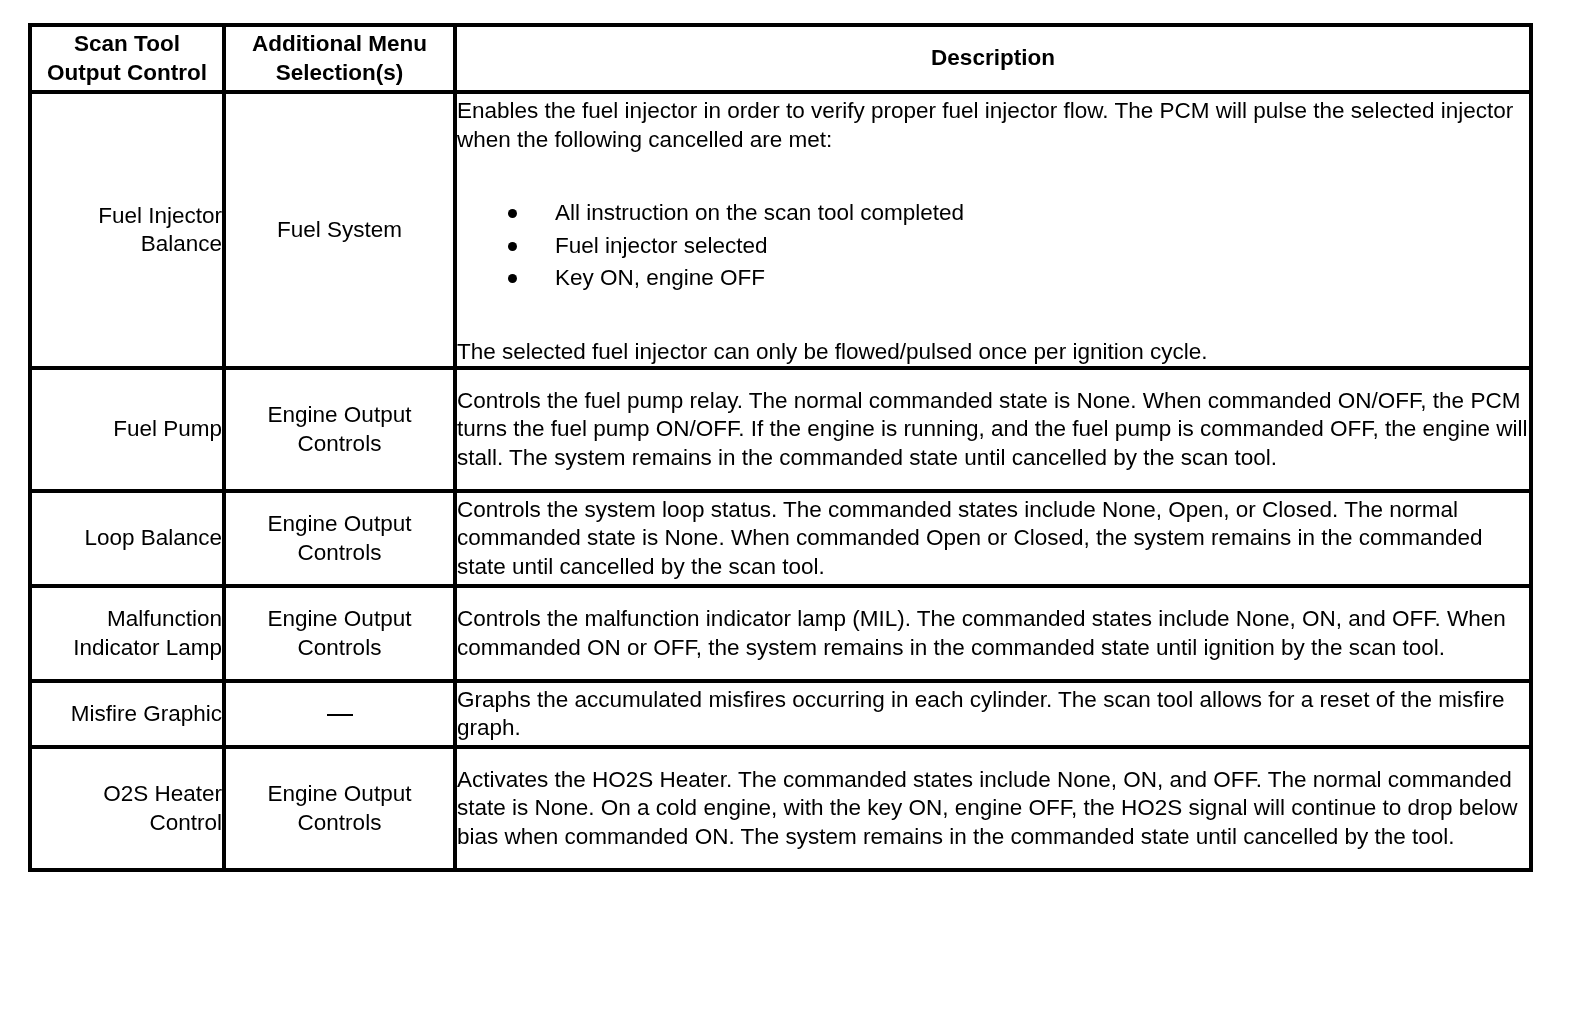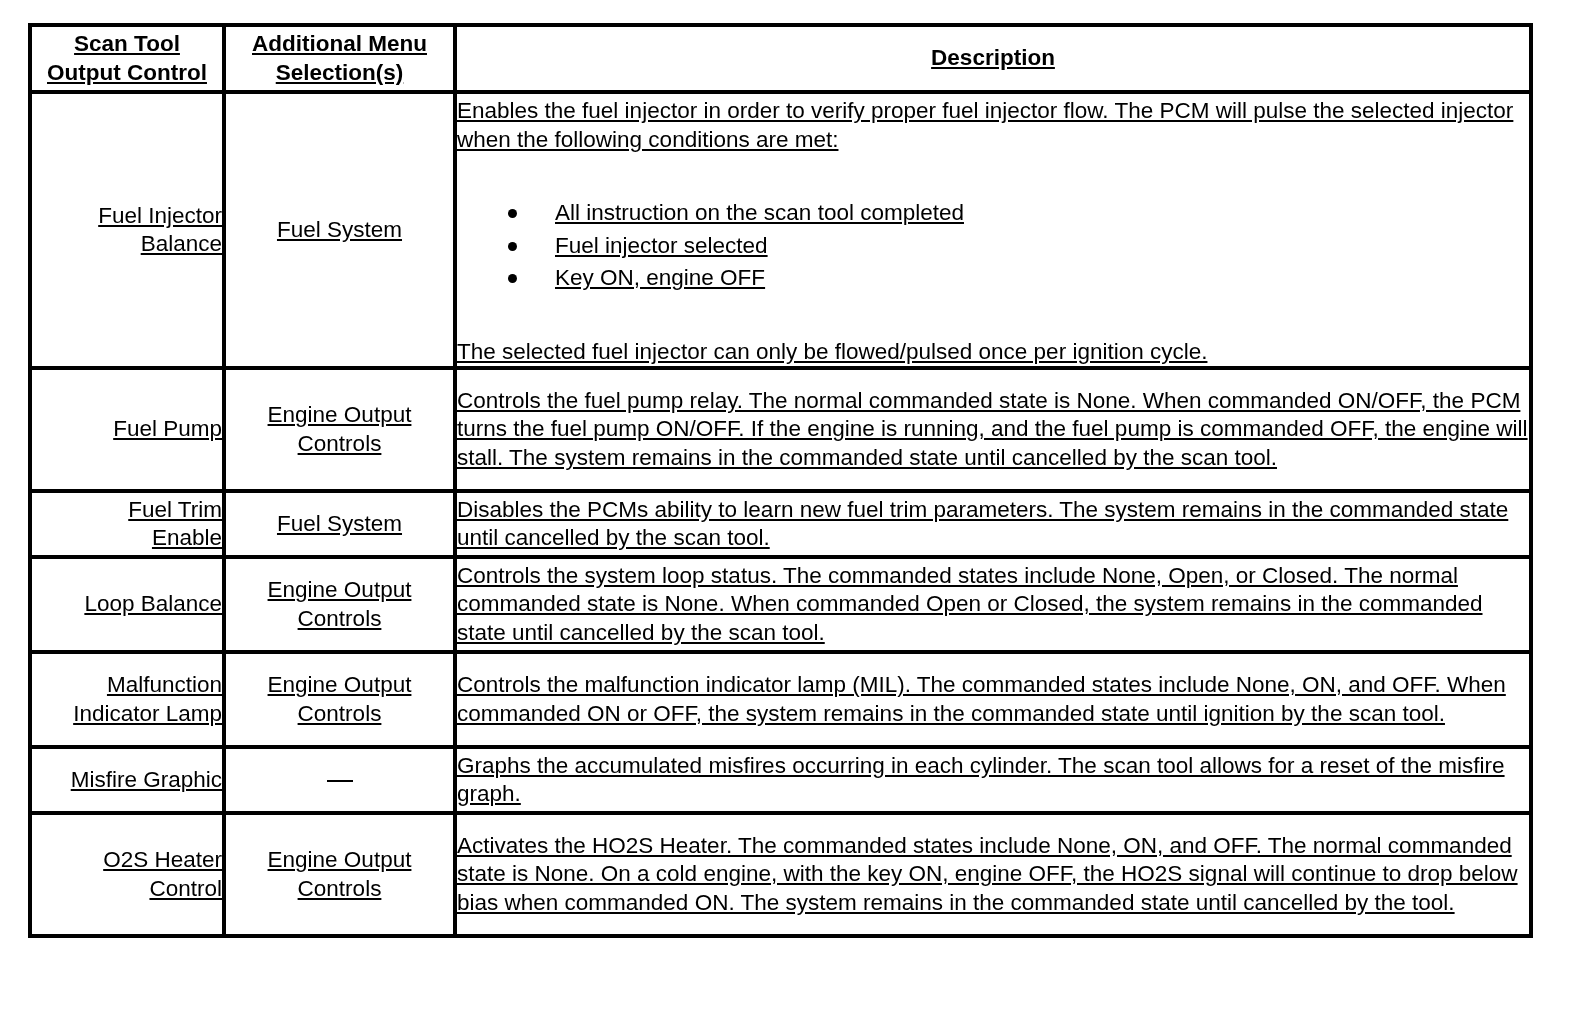--- a/index.html
+++ b/index.html
@@ -13,21 +13,20 @@
     position: relative;
     overflow: hidden;
     font-family: "Liberation Sans", "DejaVu Sans", sans-serif;
     color: #000000;
   }
   .table-wrap {
     position: absolute;
     left: 28px;
     top: 23px;
     width: 1346px;
-    text-decoration: underline;
   }
   table.doc-table {
     border-collapse: collapse;
     width: 1501px;
     table-layout: fixed;
     border: 4px solid #000;
   }
   table.doc-table td, table.doc-table th {
     border: 4px solid #000;
     padding: 0;
@@ -124,21 +123,21 @@
     </thead>
     <tbody>
 
       <tr class="r-fib">
         <td class="name">
           <div>Fuel Injector</div>
           <div>Balance</div>
         </td>
         <td class="menu">Fuel System</td>
         <td class="desc" style="padding-top:3px;">
-          <p class="para">Enables the fuel injector in order to verify proper fuel injector flow. The PCM will pulse the selected injector when the following conditions are met:</p>
+          <p class="para">Enables the fuel injector in order to verify proper fuel injector flow. The PCM will pulse the selected injector when the following cancelled are met:</p>
           <ul class="bullets">
             <li>
               <span class="bullet"></span>
               <span>All instruction on the scan tool completed</span>
             </li>
             <li>
               <span class="bullet"></span>
               <span>Fuel injector selected</span>
             </li>
             <li>
@@ -152,28 +151,20 @@
 
       <tr class="r-fp">
         <td class="name">Fuel Pump</td>
         <td class="menu">
           <div>Engine Output</div>
           <div>Controls</div>
         </td>
         <td class="desc" style="vertical-align:middle;">Controls the fuel pump relay. The normal commanded state is None. When commanded ON/OFF, the PCM turns the fuel pump ON/OFF. If the engine is running, and the fuel pump is commanded OFF, the engine will stall. The system remains in the commanded state until cancelled by the scan tool.</td>
       </tr>
 
-      <tr class="r-fte">
-        <td class="name">
-          <div>Fuel Trim</div>
-          <div>Enable</div>
-        </td>
-        <td class="menu">Fuel System</td>
-        <td class="desc" style="vertical-align:middle;">Disables the PCMs ability to learn new fuel trim parameters. The system remains in the commanded state until cancelled by the scan tool.</td>
-      </tr>
 
 
       <tr class="r-ls">
         <td class="name">Loop Balance</td>
         <td class="menu">
           <div>Engine Output</div>
           <div>Controls</div>
         </td>
         <td class="desc" style="vertical-align:middle;">Controls the system loop status. The commanded states include None, Open, or Closed. The normal commanded state is None. When commanded Open or Closed, the system remains in the commanded state until cancelled by the scan tool.</td>
       </tr>

